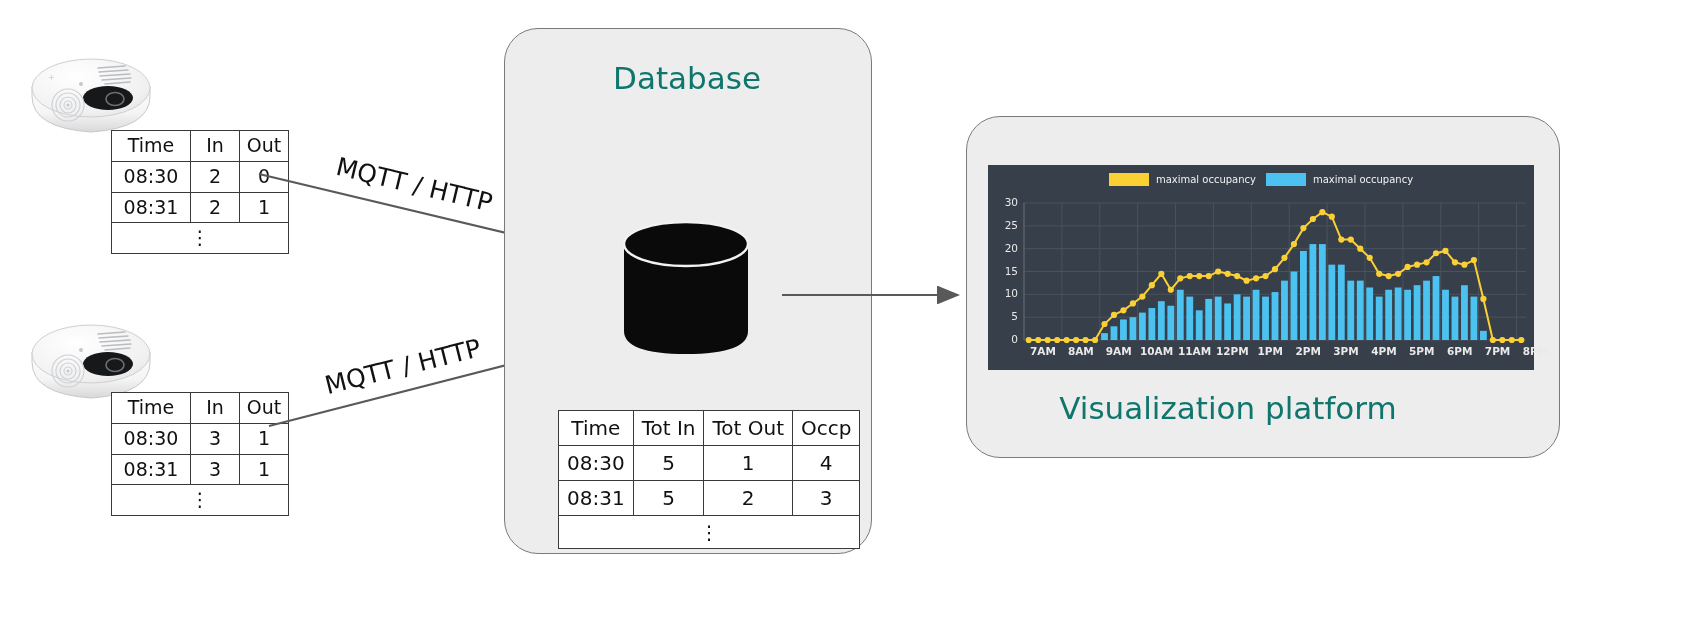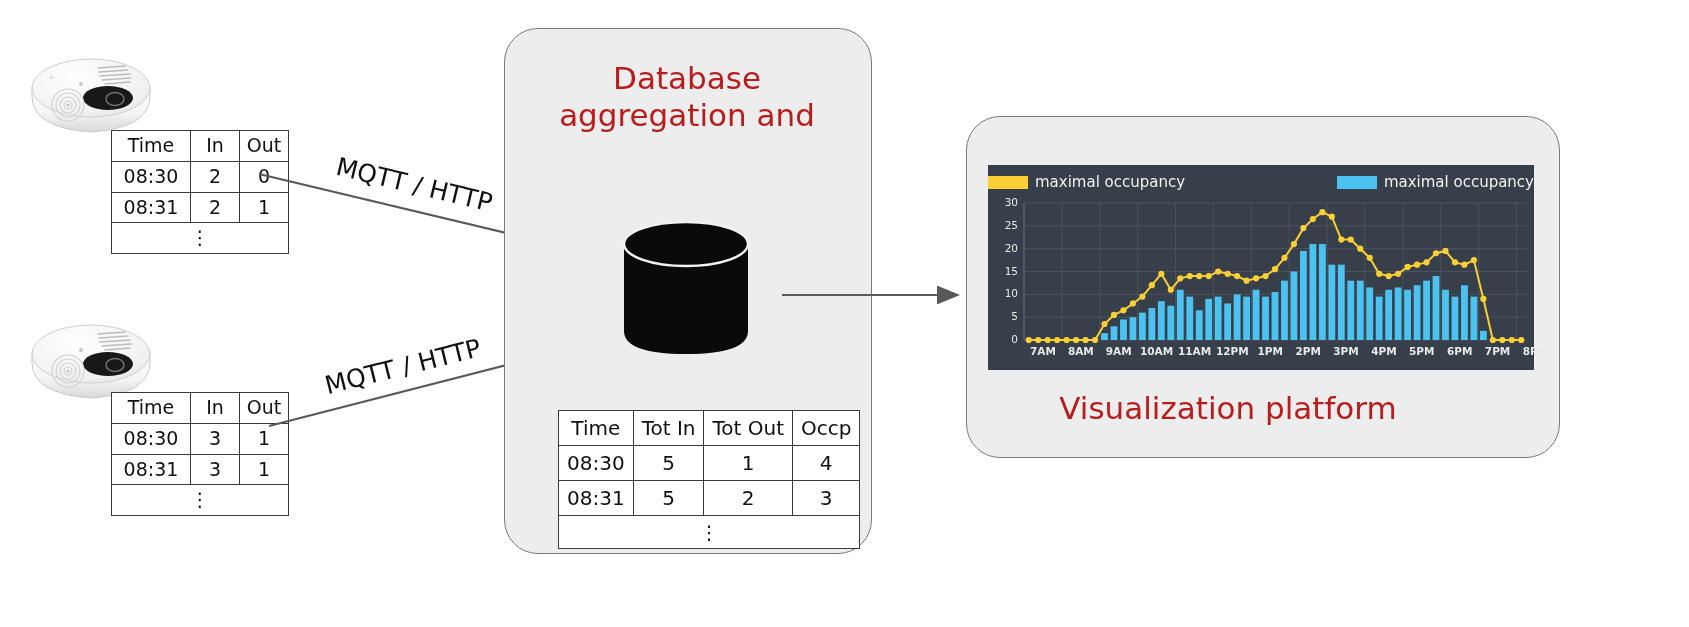--- a/index.html
+++ b/index.html
@@ -30,39 +30,39 @@
   table.ctbl{border-collapse:collapse;background:#fff;font-size:20px;color:#111;}
   table.ctbl td,table.ctbl th{
     border:1.4px solid #3a3a3a;padding:5px 8px;font-weight:normal;text-align:center;
   }
 
   
   .panel{
     background:#ededed;border:1.6px solid #7a7a7a;border-radius:34px;
   }
   .panel-title{
-    text-align:center;color:#b91c1c;font-size:31px;line-height:1.18;
+    text-align:center;color:#0f766e;font-size:31px;line-height:1.18;
     font-family:"DejaVu Sans","Liberation Sans",sans-serif;
   }
 
   
   .cyl{width:130px;height:135px;}
 
   
   .arrow-label{
     font-size:25px;color:#111;white-space:nowrap;
     font-family:"DejaVu Sans","Liberation Sans",sans-serif;
   }
 
   
   .chart-box{background:#373f4a;}
   .legend-row{
     position:absolute;left:0;right:0;top:8px;
-    display:flex;justify-content:space-between;align-items:center;gap:10px;
-    font-size:15px;color:#f2f2f2;
+    display:flex;justify-content:center;align-items:center;gap:10px;
+    font-size:10px;color:#f2f2f2;
     font-family:"DejaVu Sans","Liberation Sans",sans-serif;
   }
   .sw{width:40px;height:13px;display:inline-block;}
   .legend-item{display:flex;align-items:center;gap:7px;}
   .ylab{
     position:absolute;font-size:10.5px;color:#e9e9e9;text-align:right;
     width:22px;
   }
   .xlab{
     position:absolute;font-size:10.5px;color:#e9e9e9;text-align:center;
@@ -202,21 +202,20 @@
 </svg>
 
 <div class="abs arrow-label" style="left:340px;top:152px;transform:rotate(13.5deg);transform-origin:left top;">MQTT / HTTP</div>
 
 <div class="abs arrow-label" style="left:322px;top:372px;transform:rotate(-14deg);transform-origin:left top;">MQTT / HTTP</div>
 
 <div class="abs panel" style="left:504px;top:28px;width:366px;height:524px;"></div>
 
 <div class="abs panel-title" style="left:514px;top:60px;width:346px;">
   <div>Database</div>
-  <div>aggregation and</div>
 </div>
 
 <div class="abs cyl" style="left:620px;top:218px;">
   <svg width="132" height="140" viewBox="0 0 132 140">
     <path d="M4 26 L4 113 Q4 136 66 136 Q128 136 128 113 L128 26 Z" fill="#0a0a0a"></path>
     <ellipse cx="66" cy="26" rx="62" ry="22" fill="#0a0a0a"></ellipse>
     <ellipse cx="66" cy="26" rx="62" ry="22" fill="none" stroke="#f2f2f2" stroke-width="2.4"></ellipse>
   </svg>
 </div>
 

